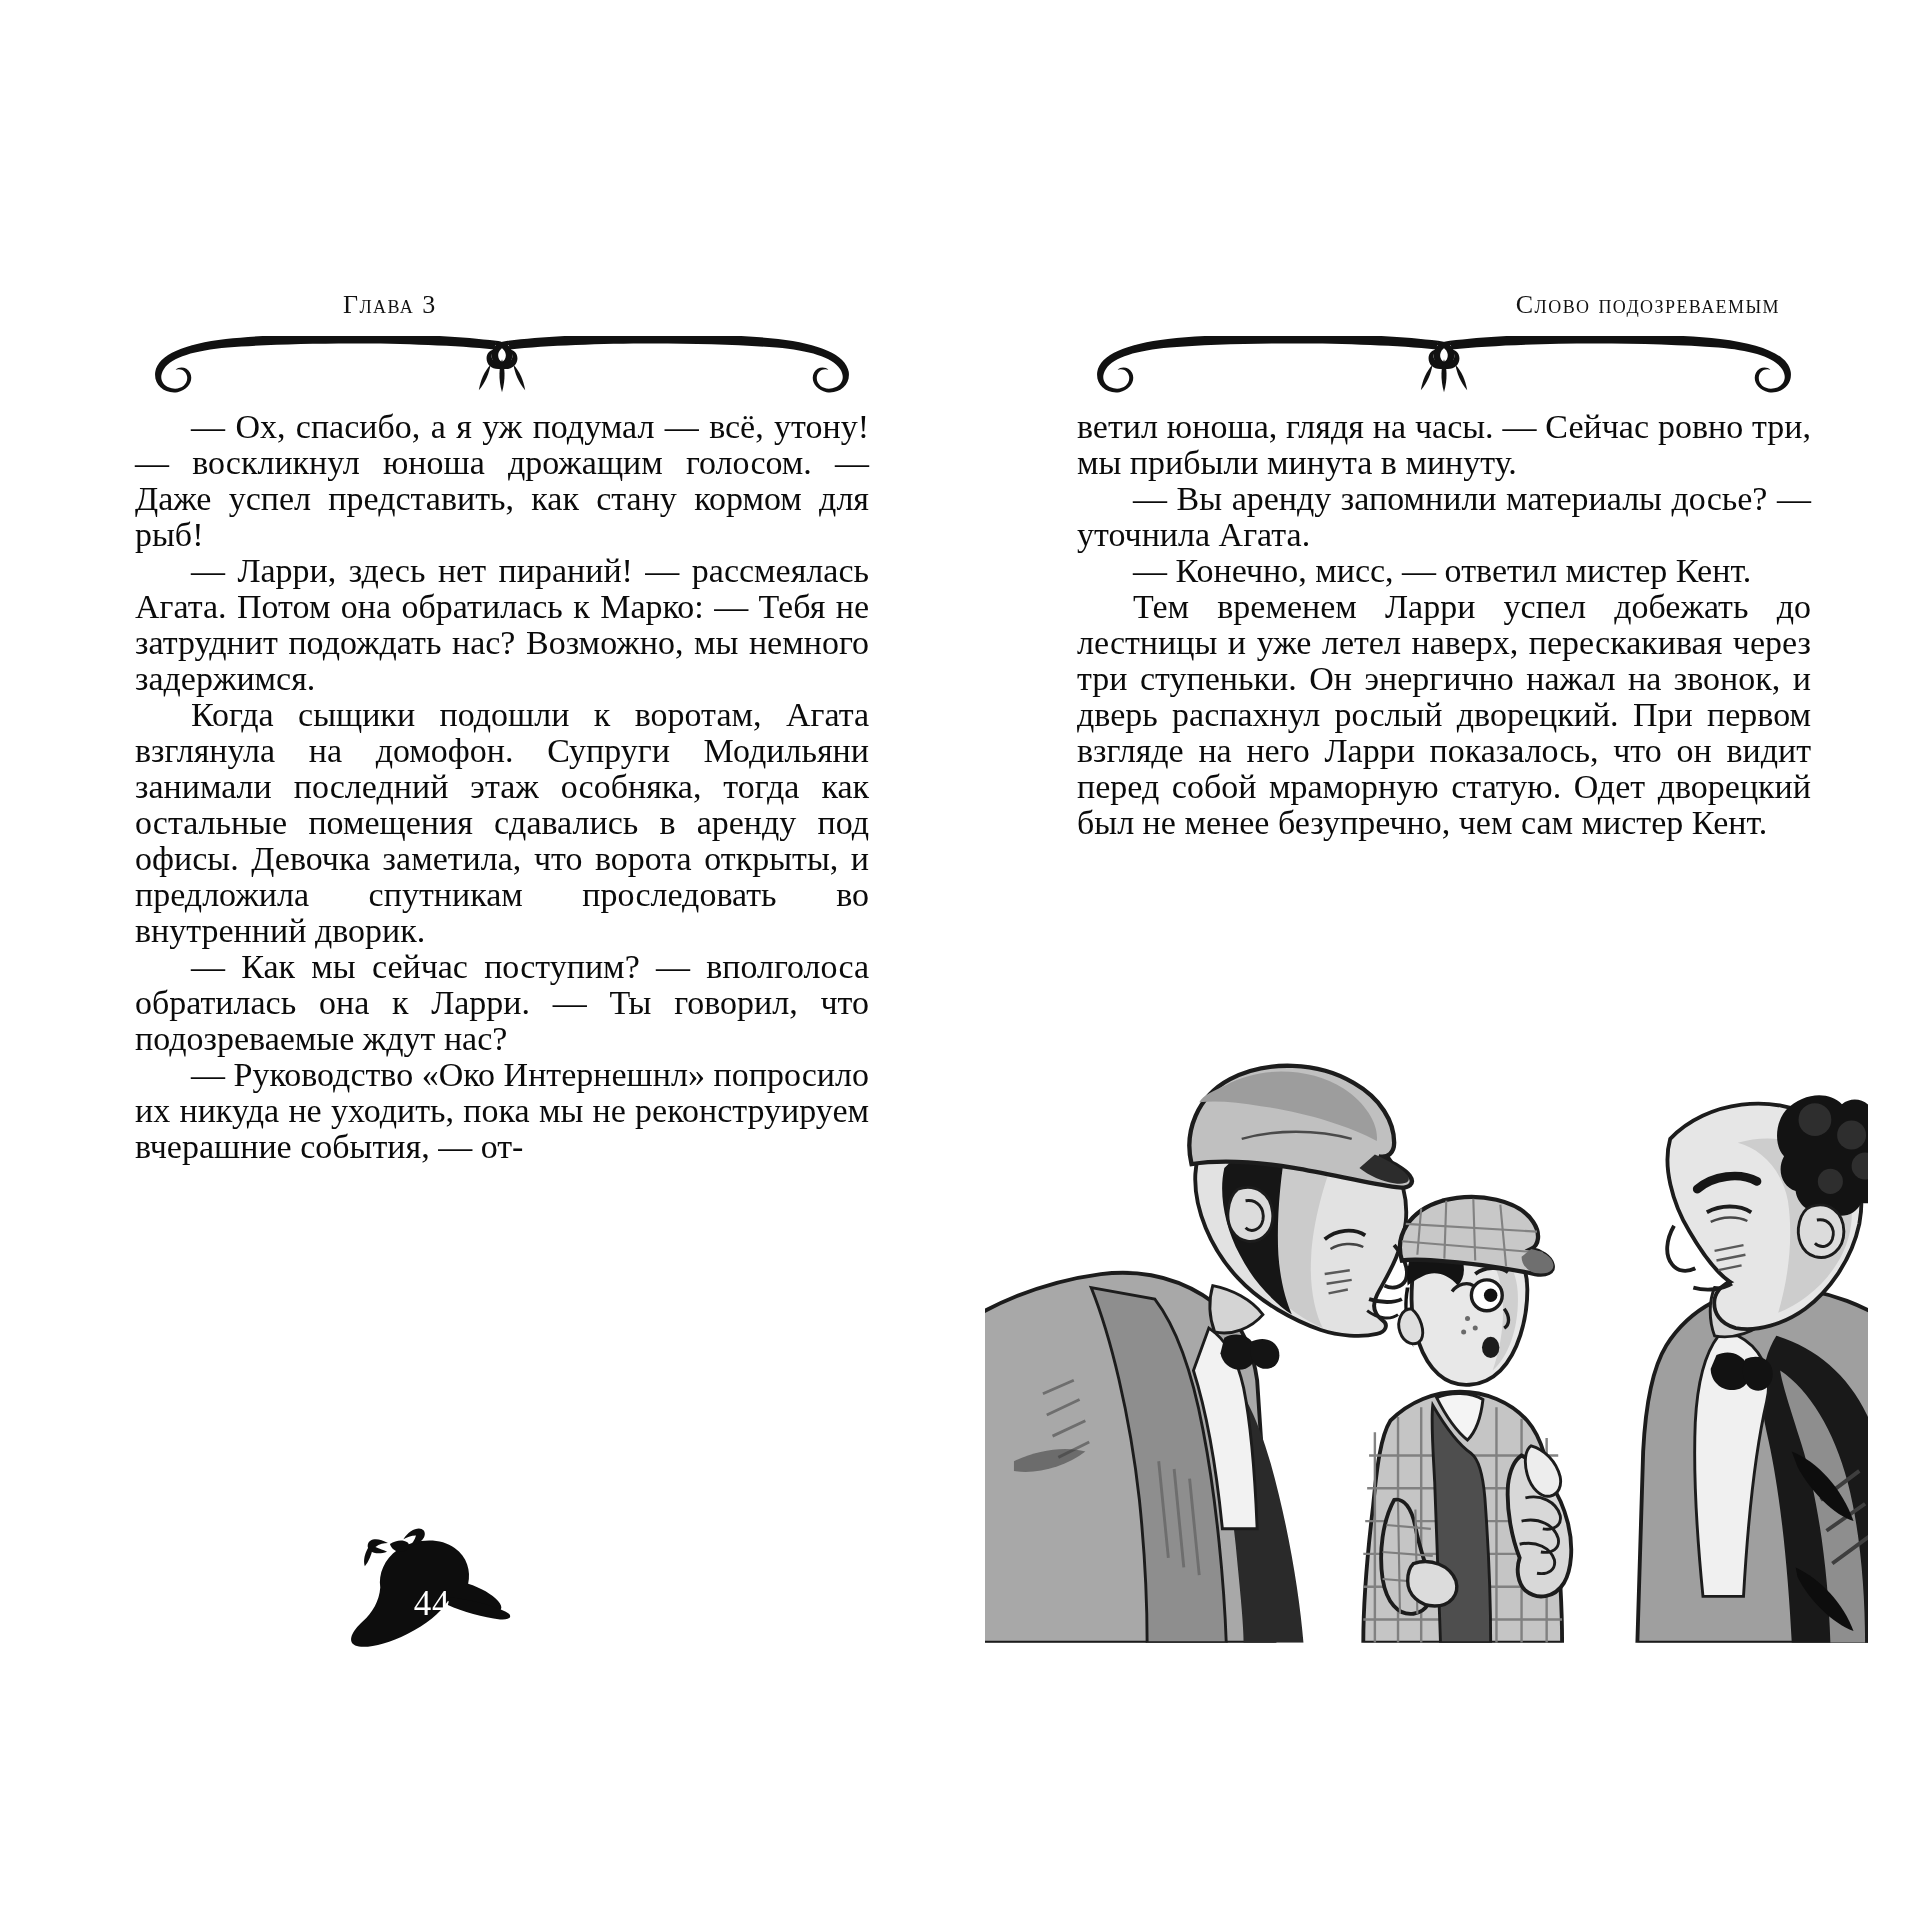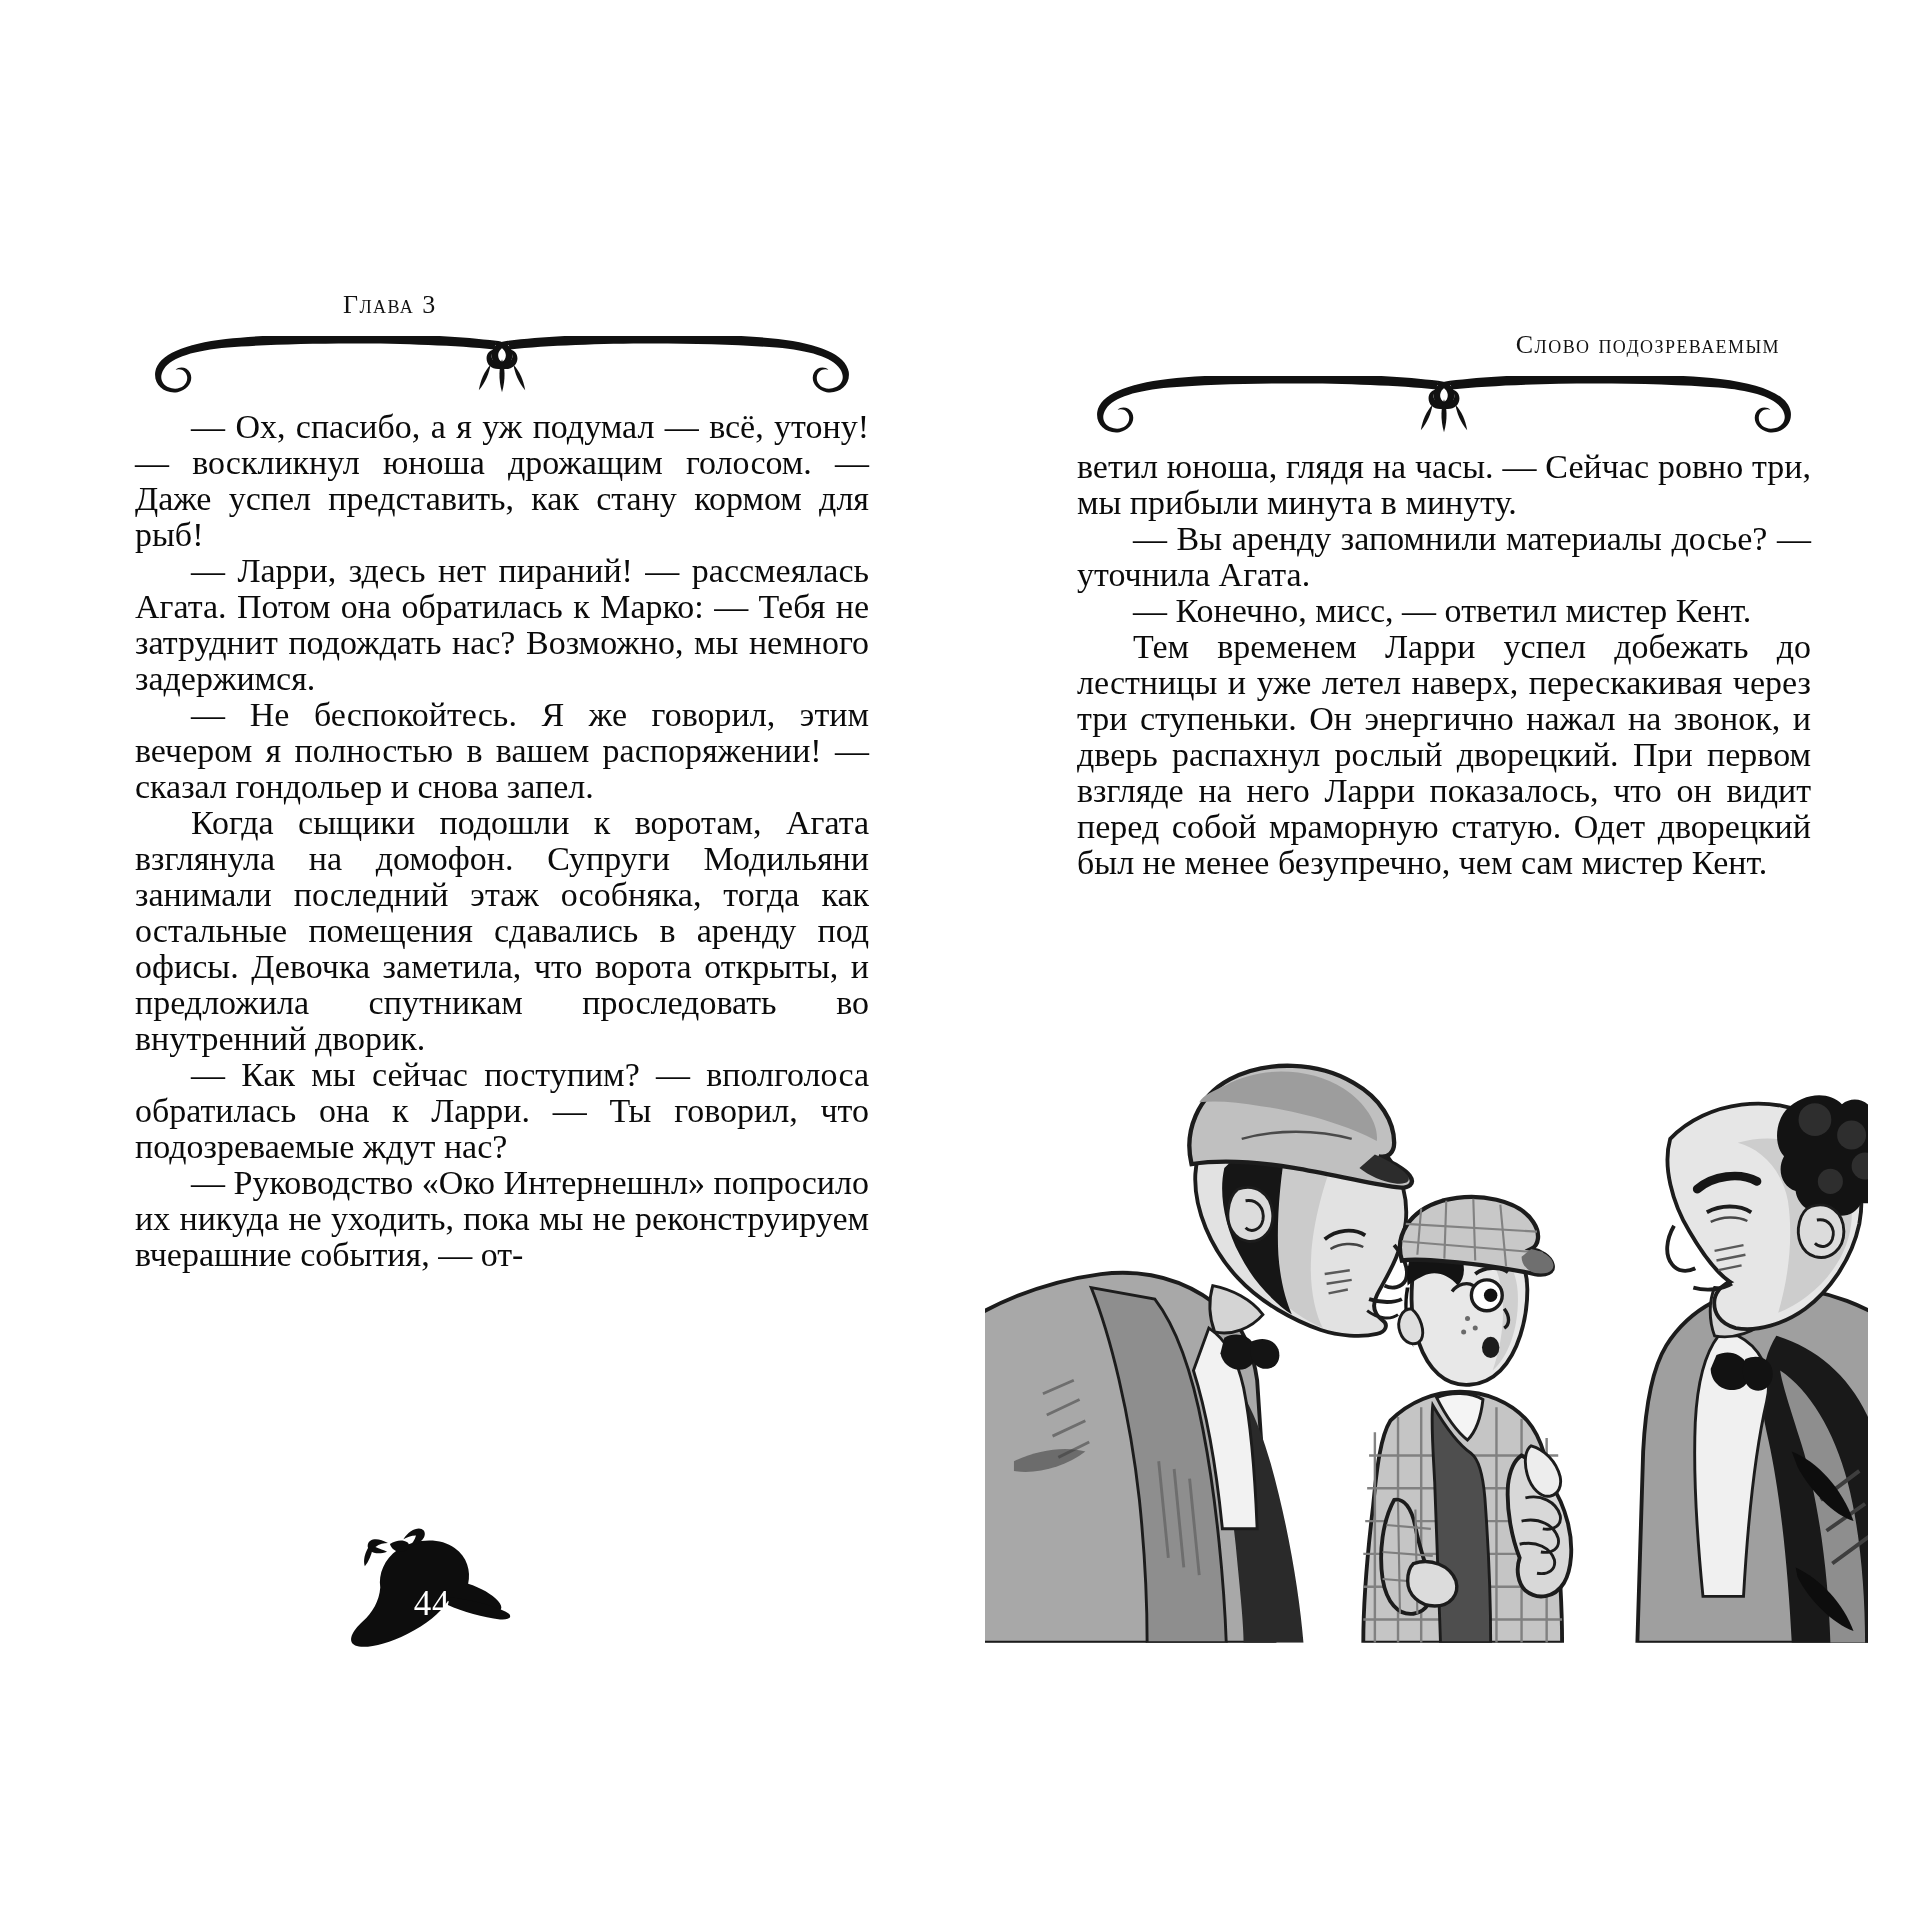--- a/index.html
+++ b/index.html
@@ -34,21 +34,21 @@
   
   .running-head {
     height: 42px;
     font-size: 26px;
     letter-spacing: 0.055em;
     color: #121212;
     font-variant: small-caps;
     white-space: nowrap;
   }
   .running-head.align-left  { text-align: left;  padding-left: 208px; }
-  .running-head.align-right { text-align: right; padding-right: 31px; margin-top: 40px; }
+  .running-head.align-right { text-align: right; padding-right: 31px; }
 
   
   .flourish-rule {
     width: 100%;
     height: 60px;
     margin-top: 3.9px;
     display: block;
   }
 
   
@@ -128,21 +128,20 @@
 
         <path d="M380 24 C 383 32, 384 44, 380 58 C 376 44, 377 32, 380 24 Z"></path>
         <path d="M368 30 C 367 38, 363 48, 356 56 C 358 45, 362 36, 368 30 Z"></path>
         <path d="M392 30 C 393 38, 397 48, 404 56 C 402 45, 398 36, 392 30 Z"></path>
       </g>
     </svg>
 
     <div class="column-body">
       <p>— Ох, спасибо, а я уж подумал — всё, утону! — воскликнул юноша дрожащим голосом. — Даже успел представить, как стану кормом для рыб!</p>
       <p>— Ларри, здесь нет пираний! — рассмеялась Агата. Потом она обратилась к Марко: — Тебя не затруднит подождать нас? Возможно, мы немного задержимся.</p>
-      <p>— Не беспокойтесь. Я же говорил, этим вечером я полностью в вашем распоряжении! — сказал гондольер и снова запел.</p>
       <p>Когда сыщики подошли к воротам, Агата взглянула на домофон. Супруги Модильяни занимали последний этаж особняка, тогда как остальные помещения сдавались в аренду под офисы. Девочка заметила, что ворота открыты, и предложила спутникам проследовать во внутренний дворик.</p>
       <p>— Как мы сейчас поступим? — вполголоса обратилась она к Ларри. — Ты говорил, что подозреваемые ждут нас?</p>
       <p>— Руководство «Око Интернешнл» попросило их никуда не уходить, пока мы не реконструируем вчерашние события, — от-</p>
     </div>
   </div>
 
   <div class="folio-ornament">
     <svg viewBox="0 0 215 175" preserveAspectRatio="xMidYMid meet" aria-hidden="true">
       <g fill="#0d0d0d">
 

